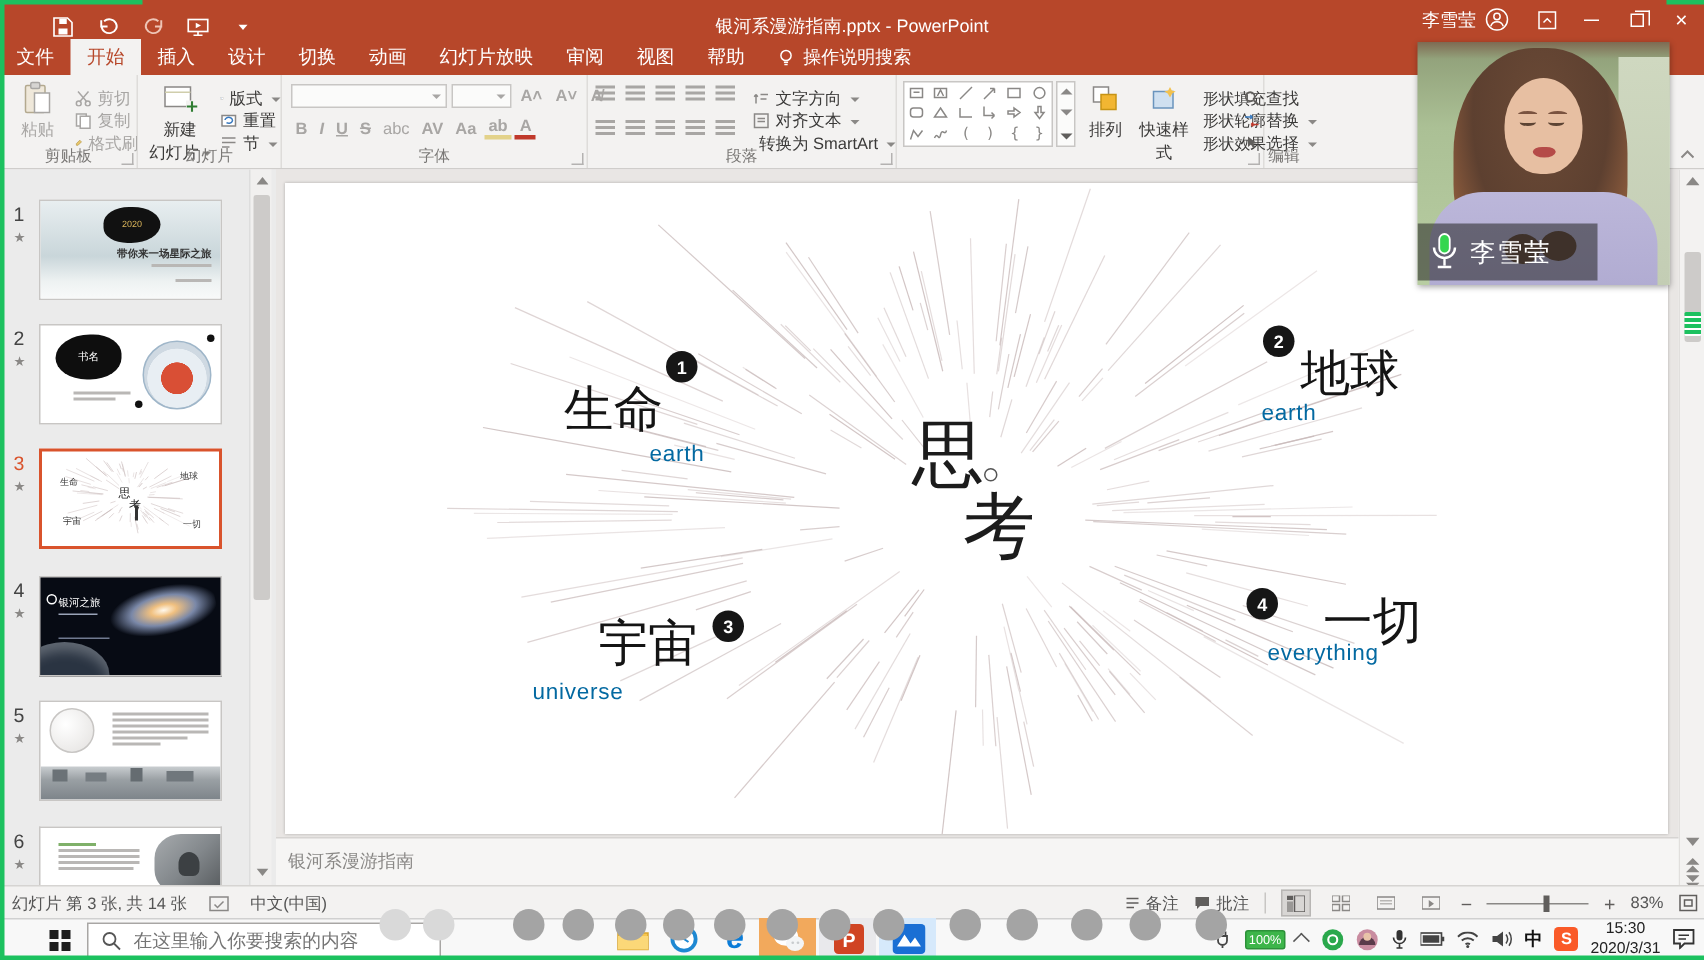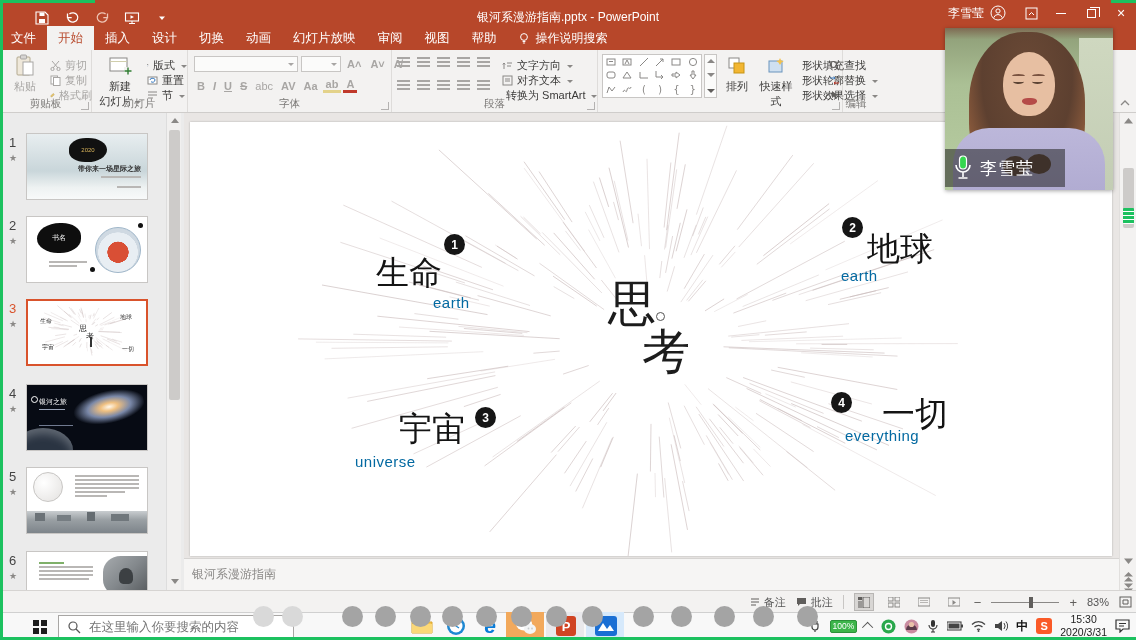--- a/index.html
+++ b/index.html
@@ -891,20 +891,28 @@
         <path d="M0 .5h9L4.5 5zM0 5.5h9L4.5 10z" fill="#8a8886"></path>
       </svg>
     </div>
 </div>
 
 <div class="notespane abs">
   <div class="notes-ph">银河系漫游指南</div>
 </div>
 
 <div class="statusbar abs">
+  <div class="st-left">
+    <span>幻灯片 第 3 张, 共 14 张</span>
+    <svg width="14" height="12" viewBox="0 0 14 12">
+        <rect x="1" y="1" width="12" height="9" fill="none" stroke="#8a8886"></rect>
+        <path d="M4 6l2 2 4-4" fill="none" stroke="#8a8886"></path>
+      </svg>
+    <span>中文(中国)</span>
+  </div>
   <div class="st-right">
     <span class="smallbtn">
         <svg width="10" height="10" viewBox="0 0 10 10">
           <path d="M1 2h8M1 5h8M1 8h5" stroke="#605e5c"></path>
         </svg>
         <span>备注</span>
       </span>
     <span class="smallbtn">
         <svg width="11" height="10" viewBox="0 0 11 10">
           <path d="M1 1h9v6H4L2 9V7H1z" fill="#605e5c"></path>

